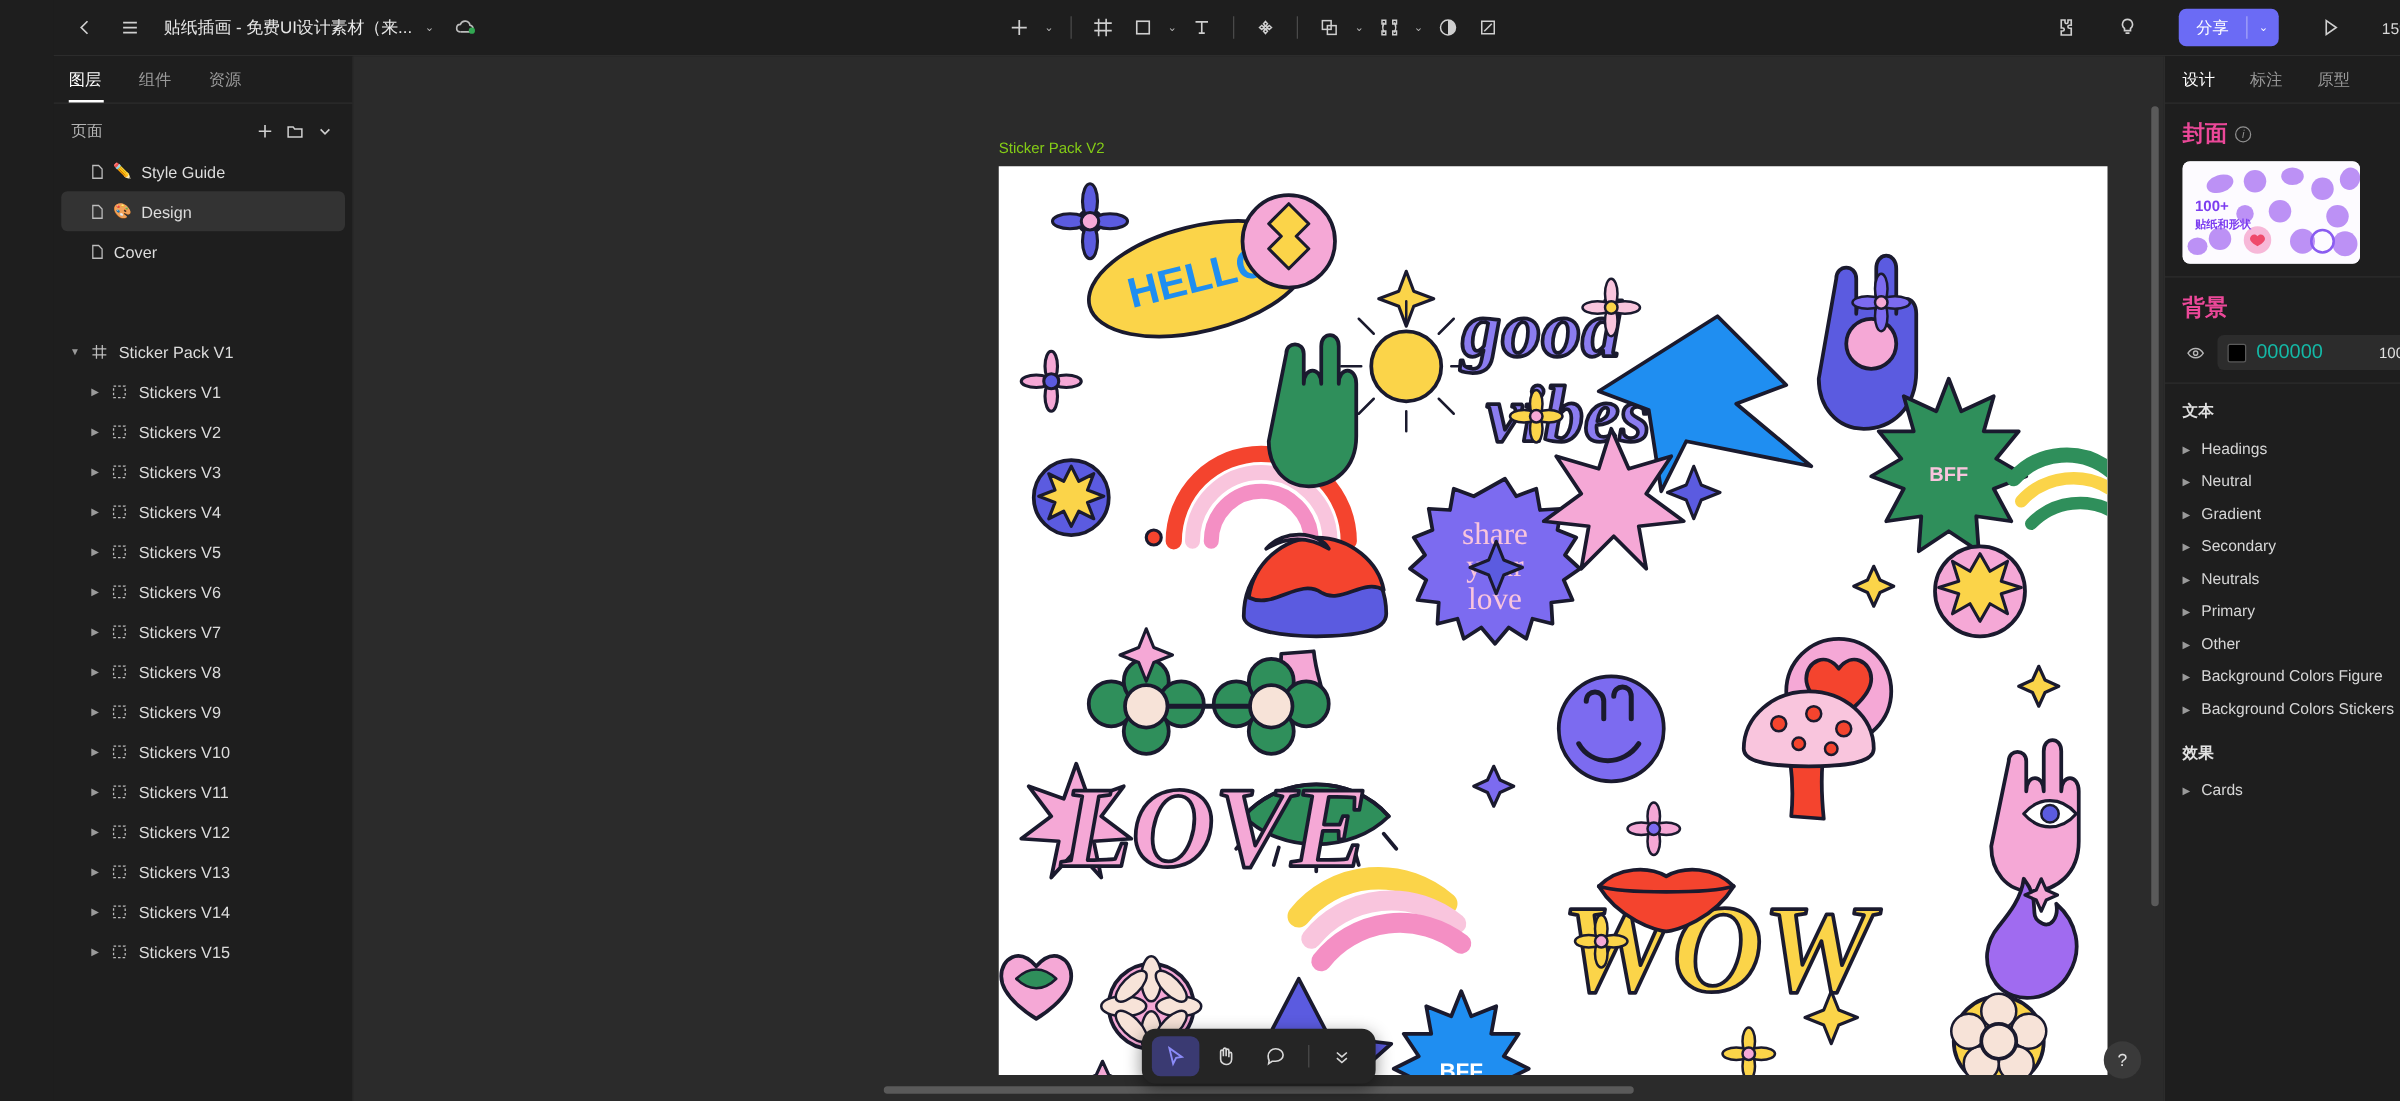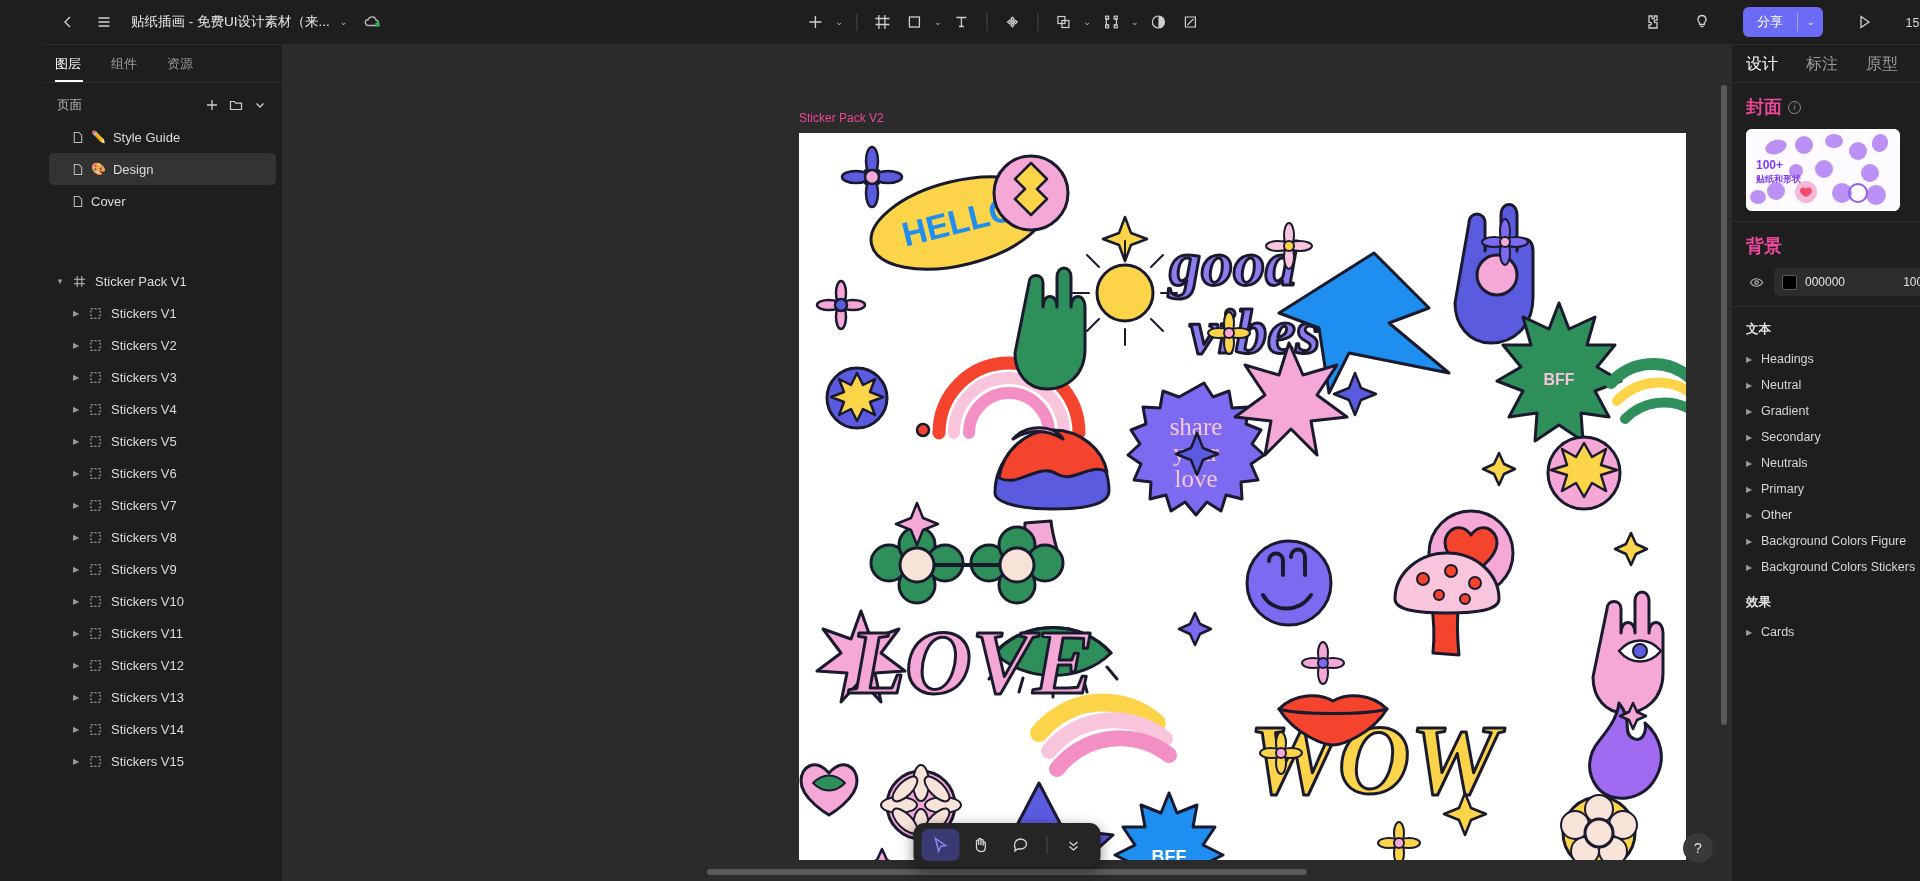--- a/index.html
+++ b/index.html
@@ -108,21 +108,21 @@
     color: #9a9a9a; font-size: 8px; flex: 0 0 18px;
   }
   .layer-icon { width: 20px; display: flex; align-items: center; justify-content: center; color: #bdbdbd; flex: 0 0 20px; }
   .layer-name { margin-left: 6px; white-space: nowrap; }
   .depth-0 { padding-left: 8px; }
   .depth-1 { padding-left: 24px; }
 
   
   .canvas-area { flex: 1; background: #2b2b2b; position: relative; overflow: hidden; }
   .frame-label {
-    position: absolute; left: 516px; top: 66px; font-size: 12px; color: #ec4899;
+    position: absolute; left: 516px; top: 66px; font-size: 12px; color: #84cc16;
     cursor: pointer;
   }
   .artboard {
     position: absolute; left: 516px; top: 88px; width: 887px; height: 727px;
     background: #ffffff; overflow: hidden;
   }
   .artboard svg { display: block; }
 
   .hscroll {
     position: absolute; bottom: 6px; left: 50%; transform: translateX(-50%);
@@ -153,44 +153,44 @@
     font-size: 14px; cursor: pointer;
   }
 
   
   .right-panel {
     width: 232px; min-width: 232px; background: #1e1e1e;
     border-left: 1px solid #2c2c2c; display: flex; flex-direction: column; overflow: hidden;
   }
   .rp-tabs { display: flex; height: 38px; align-items: center; padding: 0 14px; border-bottom: 1px solid #2c2c2c; }
   .rp-tab {
-    font-size: 16px; color: #9a9a9a; margin-right: 28px; cursor: pointer;
+    font-size: 13px; color: #9a9a9a; margin-right: 28px; cursor: pointer;
     position: relative; line-height: 37px;
   }
   .rp-tab.active { color: #ffffff; }
   .rp-sec { padding: 12px 14px 10px 14px; border-bottom: 1px solid #2c2c2c; }
   .rp-sec-head { display: flex; align-items: center; gap: 6px; margin-bottom: 10px; }
   .rp-sec-title { font-size: 18px; color: #ec4899; font-weight: bold; }
   .info-icon {
     width: 13px; height: 13px; border-radius: 50%; border: 1px solid #8f8f8f;
     color: #8f8f8f; font-size: 9px; display: flex; align-items: center; justify-content: center;
     cursor: pointer; font-style: italic;
   }
   .cover-thumb {
-    width: 154px; height: 82px; border-radius: 6px; background: #fdfcff;
+    width: 142px; height: 82px; border-radius: 6px; background: #fdfcff;
     overflow: hidden; cursor: pointer; position: relative;
   }
   .bg-row { display: flex; align-items: center; gap: 8px; margin-top: 4px; }
   .eye-btn { width: 20px; display: flex; align-items: center; justify-content: center; color: #b5b5b5; cursor: pointer; }
   .color-field {
     flex: 1; display: flex; align-items: center; background: #2c2c2c; border-radius: 5px;
     height: 28px; padding: 0 8px; gap: 8px; cursor: pointer;
   }
   .swatch { width: 15px; height: 15px; background: #000000; border: 1px solid #5a5a5a; border-radius: 2px; }
-  .hex { font-size: 12px; color: #e5e5e5; flex: 1; }
+  .hex { font-size: 16px; color: #14b8a6; flex: 1; }
   .opacity { font-size: 12px; color: #e0e0e0; }
   .pct { font-size: 11px; color: #8f8f8f; }
   .export-row { display: flex; align-items: center; height: 40px; padding: 0 10px 0 14px; border-bottom: 1px solid #2c2c2c; }
   .export-title { font-size: 12.5px; color: #b8b8b8; flex: 1; font-weight: bold; }
   .group-title { font-size: 12.5px; color: #e2e2e2; font-weight: bold; padding: 14px 14px 8px 14px; }
   .style-row {
     display: flex; align-items: center; gap: 7px; height: 26px; padding: 0 14px;
     font-size: 12.5px; color: #d6d6d6; cursor: pointer;
   }
   .style-arrow { font-size: 8px; color: #9a9a9a; width: 8px; }

